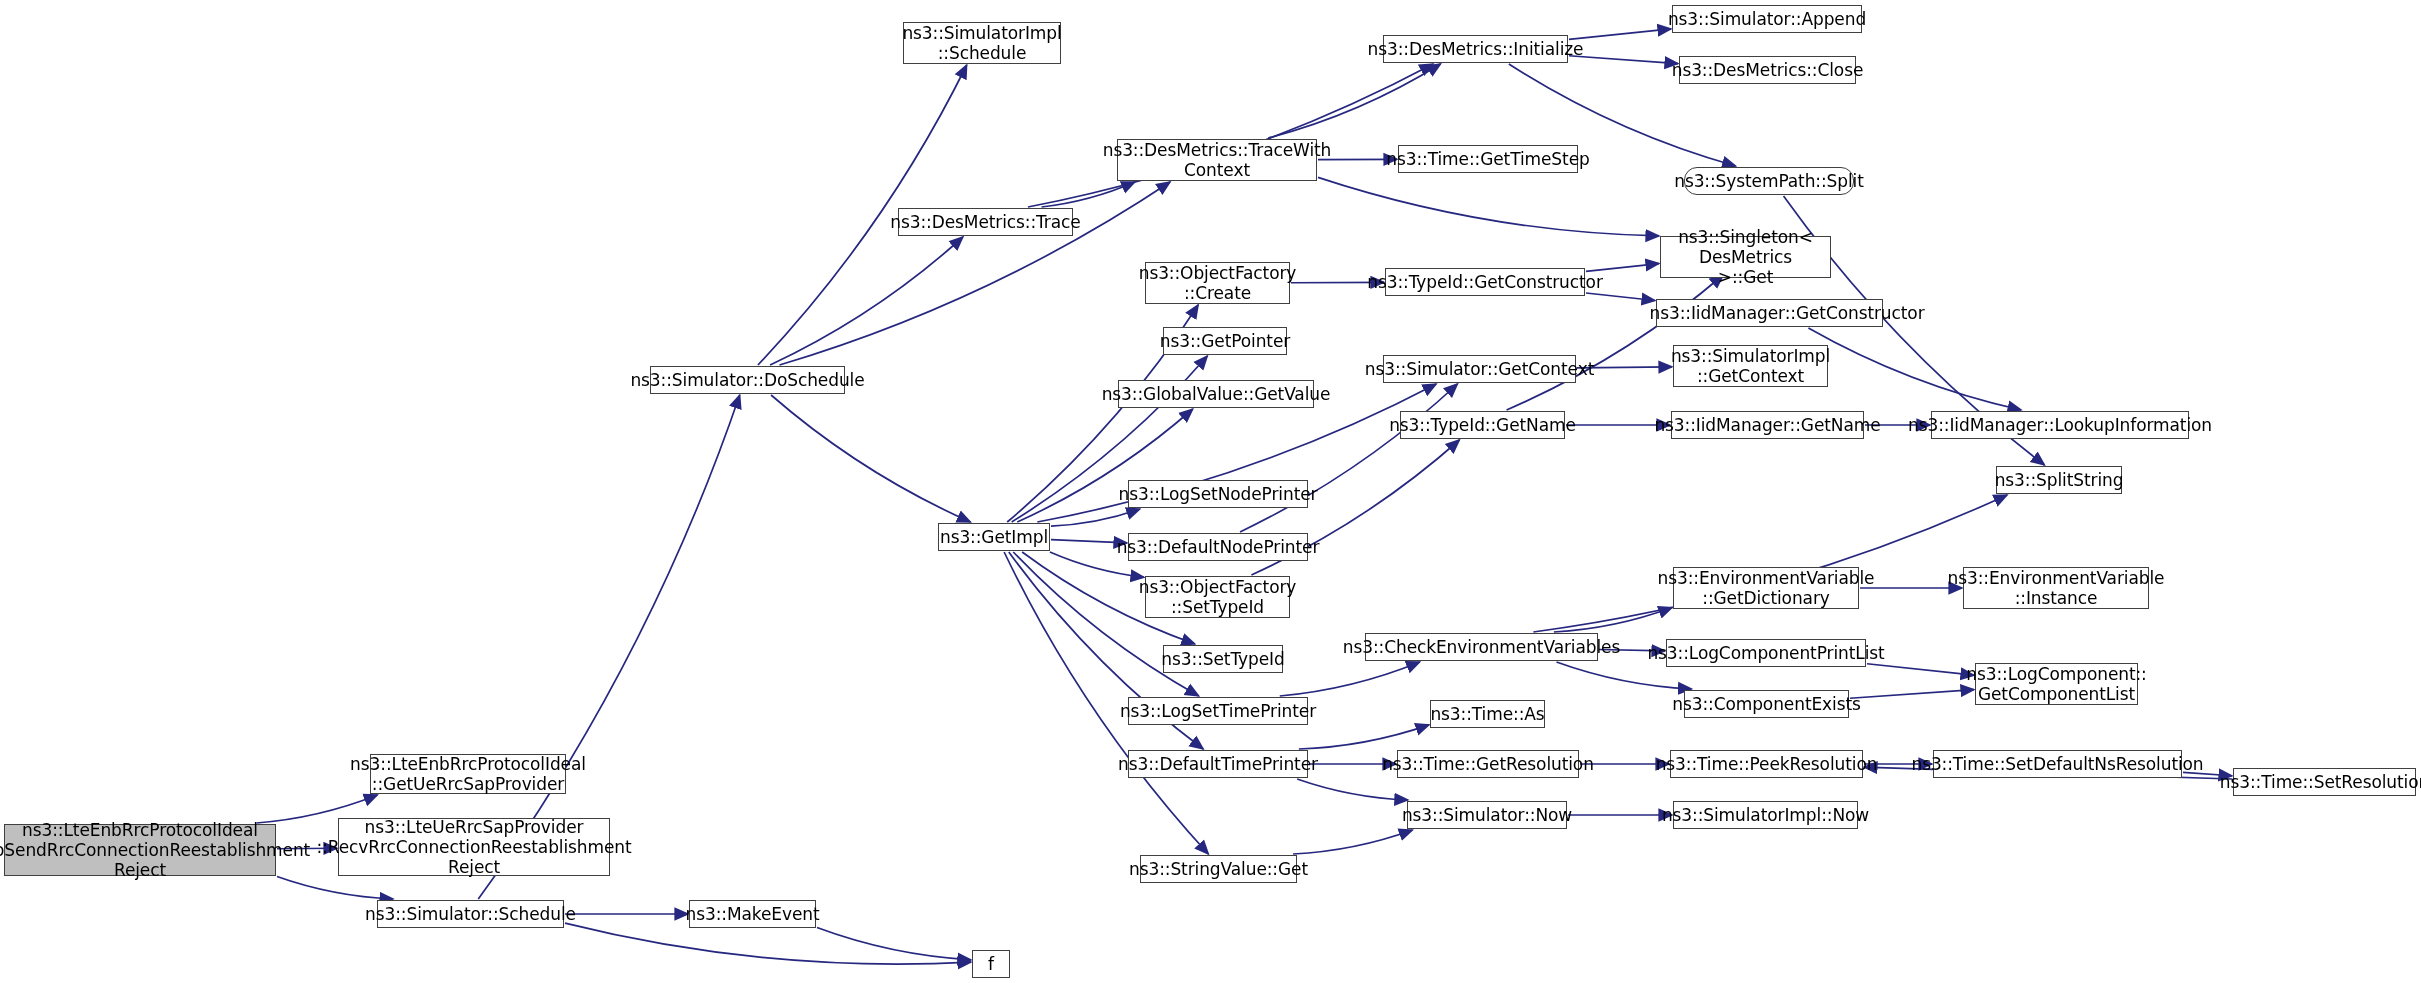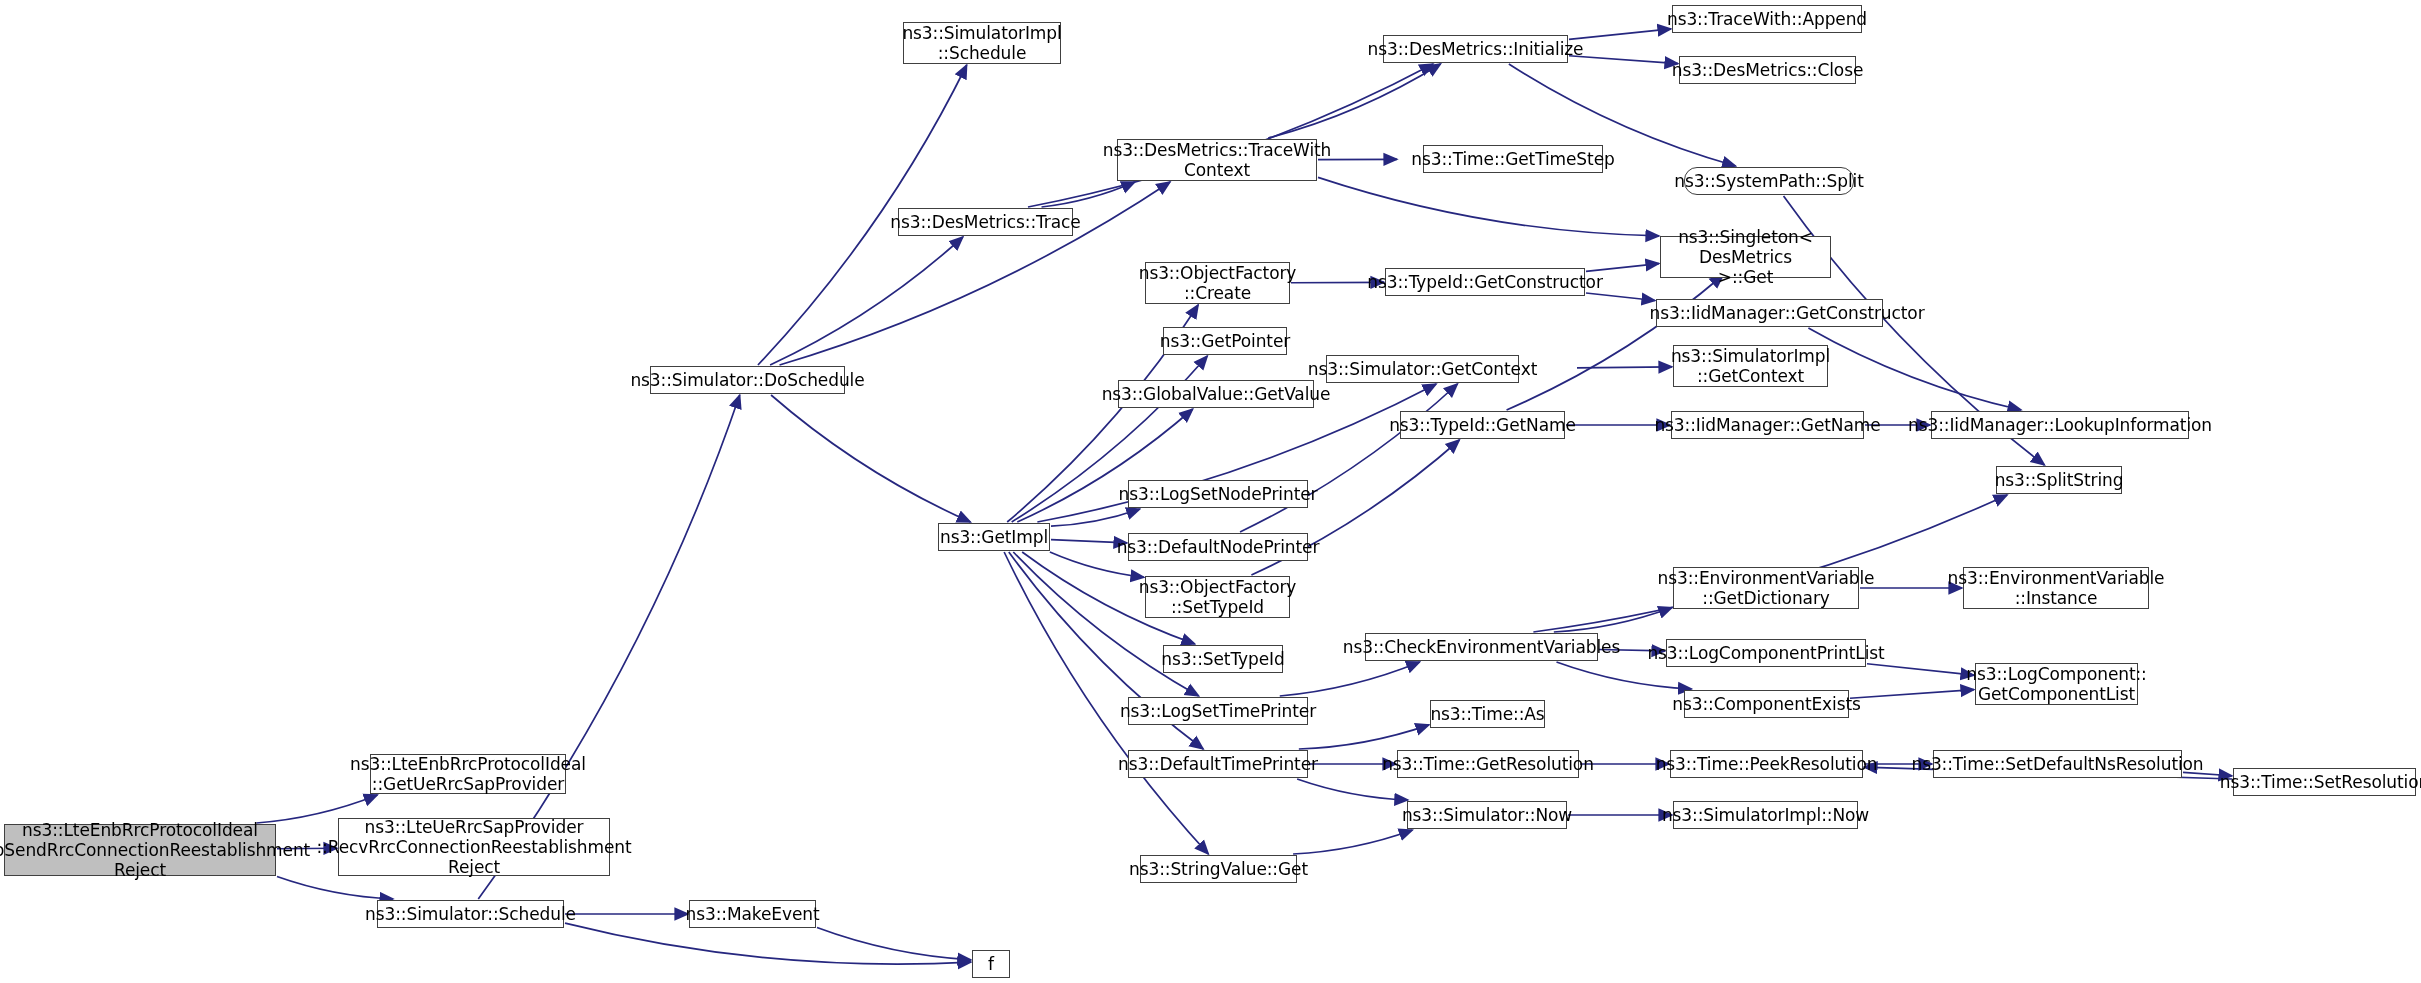--- a/index.html
+++ b/index.html
@@ -120,34 +120,34 @@
       <div class="node" style="left: 377px; top: 900px; width: 187px; height: 28px;">ns3::Simulator::Schedule</div>
       <div class="node" style="left: 689px; top: 900px; width: 127px; height: 28px;">ns3::MakeEvent</div>
       <div class="node" style="left: 972px; top: 950px; width: 38px; height: 28px;">f</div>
       <div class="node" style="left: 650px; top: 366px; width: 195px; height: 28px;">ns3::Simulator::DoSchedule</div>
       <div class="node" style="left: 903px; top: 22px; width: 158px; height: 42px;">ns3::SimulatorImpl
 ::Schedule</div>
       <div class="node" style="left: 898px; top: 208px; width: 175px; height: 28px;">ns3::DesMetrics::Trace</div>
       <div class="node" style="left: 1117px; top: 139px; width: 200px; height: 42px;">ns3::DesMetrics::TraceWith
 Context</div>
       <div class="node" style="left: 1383px; top: 35px; width: 185px; height: 28px;">ns3::DesMetrics::Initialize</div>
-      <div class="node" style="left: 1672px; top: 5px; width: 190px; height: 28px;">ns3::TraceWith::Append</div>
+      <div class="node" style="left: 1672px; top: 5px; width: 190px; height: 28px;">ns3::Simulator::Append</div>
       <div class="node" style="left: 1679px; top: 56px; width: 177px; height: 28px;">ns3::DesMetrics::Close</div>
       <div class="node" style="left: 1684px; top: 167px; width: 170px; height: 28px; border-radius: 13px;">ns3::SystemPath::Split</div>
-      <div class="node" style="left: 1398px; top: 145px; width: 180px; height: 28px; margin-left: 25px;">ns3::Time::GetTimeStep</div>
+      <div class="node" style="left: 1398px; top: 145px; width: 180px; height: 28px;">ns3::Time::GetTimeStep</div>
       <div class="node" style="left: 1660px; top: 236px; width: 171px; height: 42px;">ns3::Singleton&lt; DesMetrics
 &gt;::Get</div>
       <div class="node" style="left: 938px; top: 523px; width: 112px; height: 28px;">ns3::GetImpl</div>
       <div class="node" style="left: 1145px; top: 262px; width: 145px; height: 42px;">ns3::ObjectFactory
 ::Create</div>
       <div class="node" style="left: 1163px; top: 327px; width: 124px; height: 28px;">ns3::GetPointer</div>
       <div class="node" style="left: 1118px; top: 380px; width: 196px; height: 28px;">ns3::GlobalValue::GetValue</div>
       <div class="node" style="left: 1385px; top: 268px; width: 200px; height: 28px;">ns3::TypeId::GetConstructor</div>
       <div class="node" style="left: 1656px; top: 299px; width: 227px; height: 28px; padding-left: 40px;">ns3::IidManager::GetConstructor</div>
-      <div class="node" style="left: 1326px; top: 355px; width: 193px; height: 28px;">ns3::Simulator::GetContext</div>
+      <div class="node" style="left: 1383px; top: 355px; width: 193px; height: 28px;">ns3::Simulator::GetContext</div>
       <div class="node" style="left: 1673px; top: 345px; width: 155px; height: 42px;">ns3::SimulatorImpl
 ::GetContext</div>
       <div class="node" style="left: 1400px; top: 411px; width: 165px; height: 28px;">ns3::TypeId::GetName</div>
       <div class="node" style="left: 1671px; top: 411px; width: 193px; height: 28px;">ns3::IidManager::GetName</div>
       <div class="node" style="left: 1931px; top: 411px; width: 258px; height: 28px;">ns3::IidManager::LookupInformation</div>
       <div class="node" style="left: 1996px; top: 466px; width: 126px; height: 28px; text-align: center;">ns3::SplitString</div>
       <div class="node" style="left: 1128px; top: 480px; width: 180px; height: 28px;">ns3::LogSetNodePrinter</div>
       <div class="node" style="left: 1128px; top: 533px; width: 180px; height: 28px;">ns3::DefaultNodePrinter</div>
       <div class="node" style="left: 1145px; top: 576px; width: 145px; height: 42px;">ns3::ObjectFactory
 ::SetTypeId</div>

